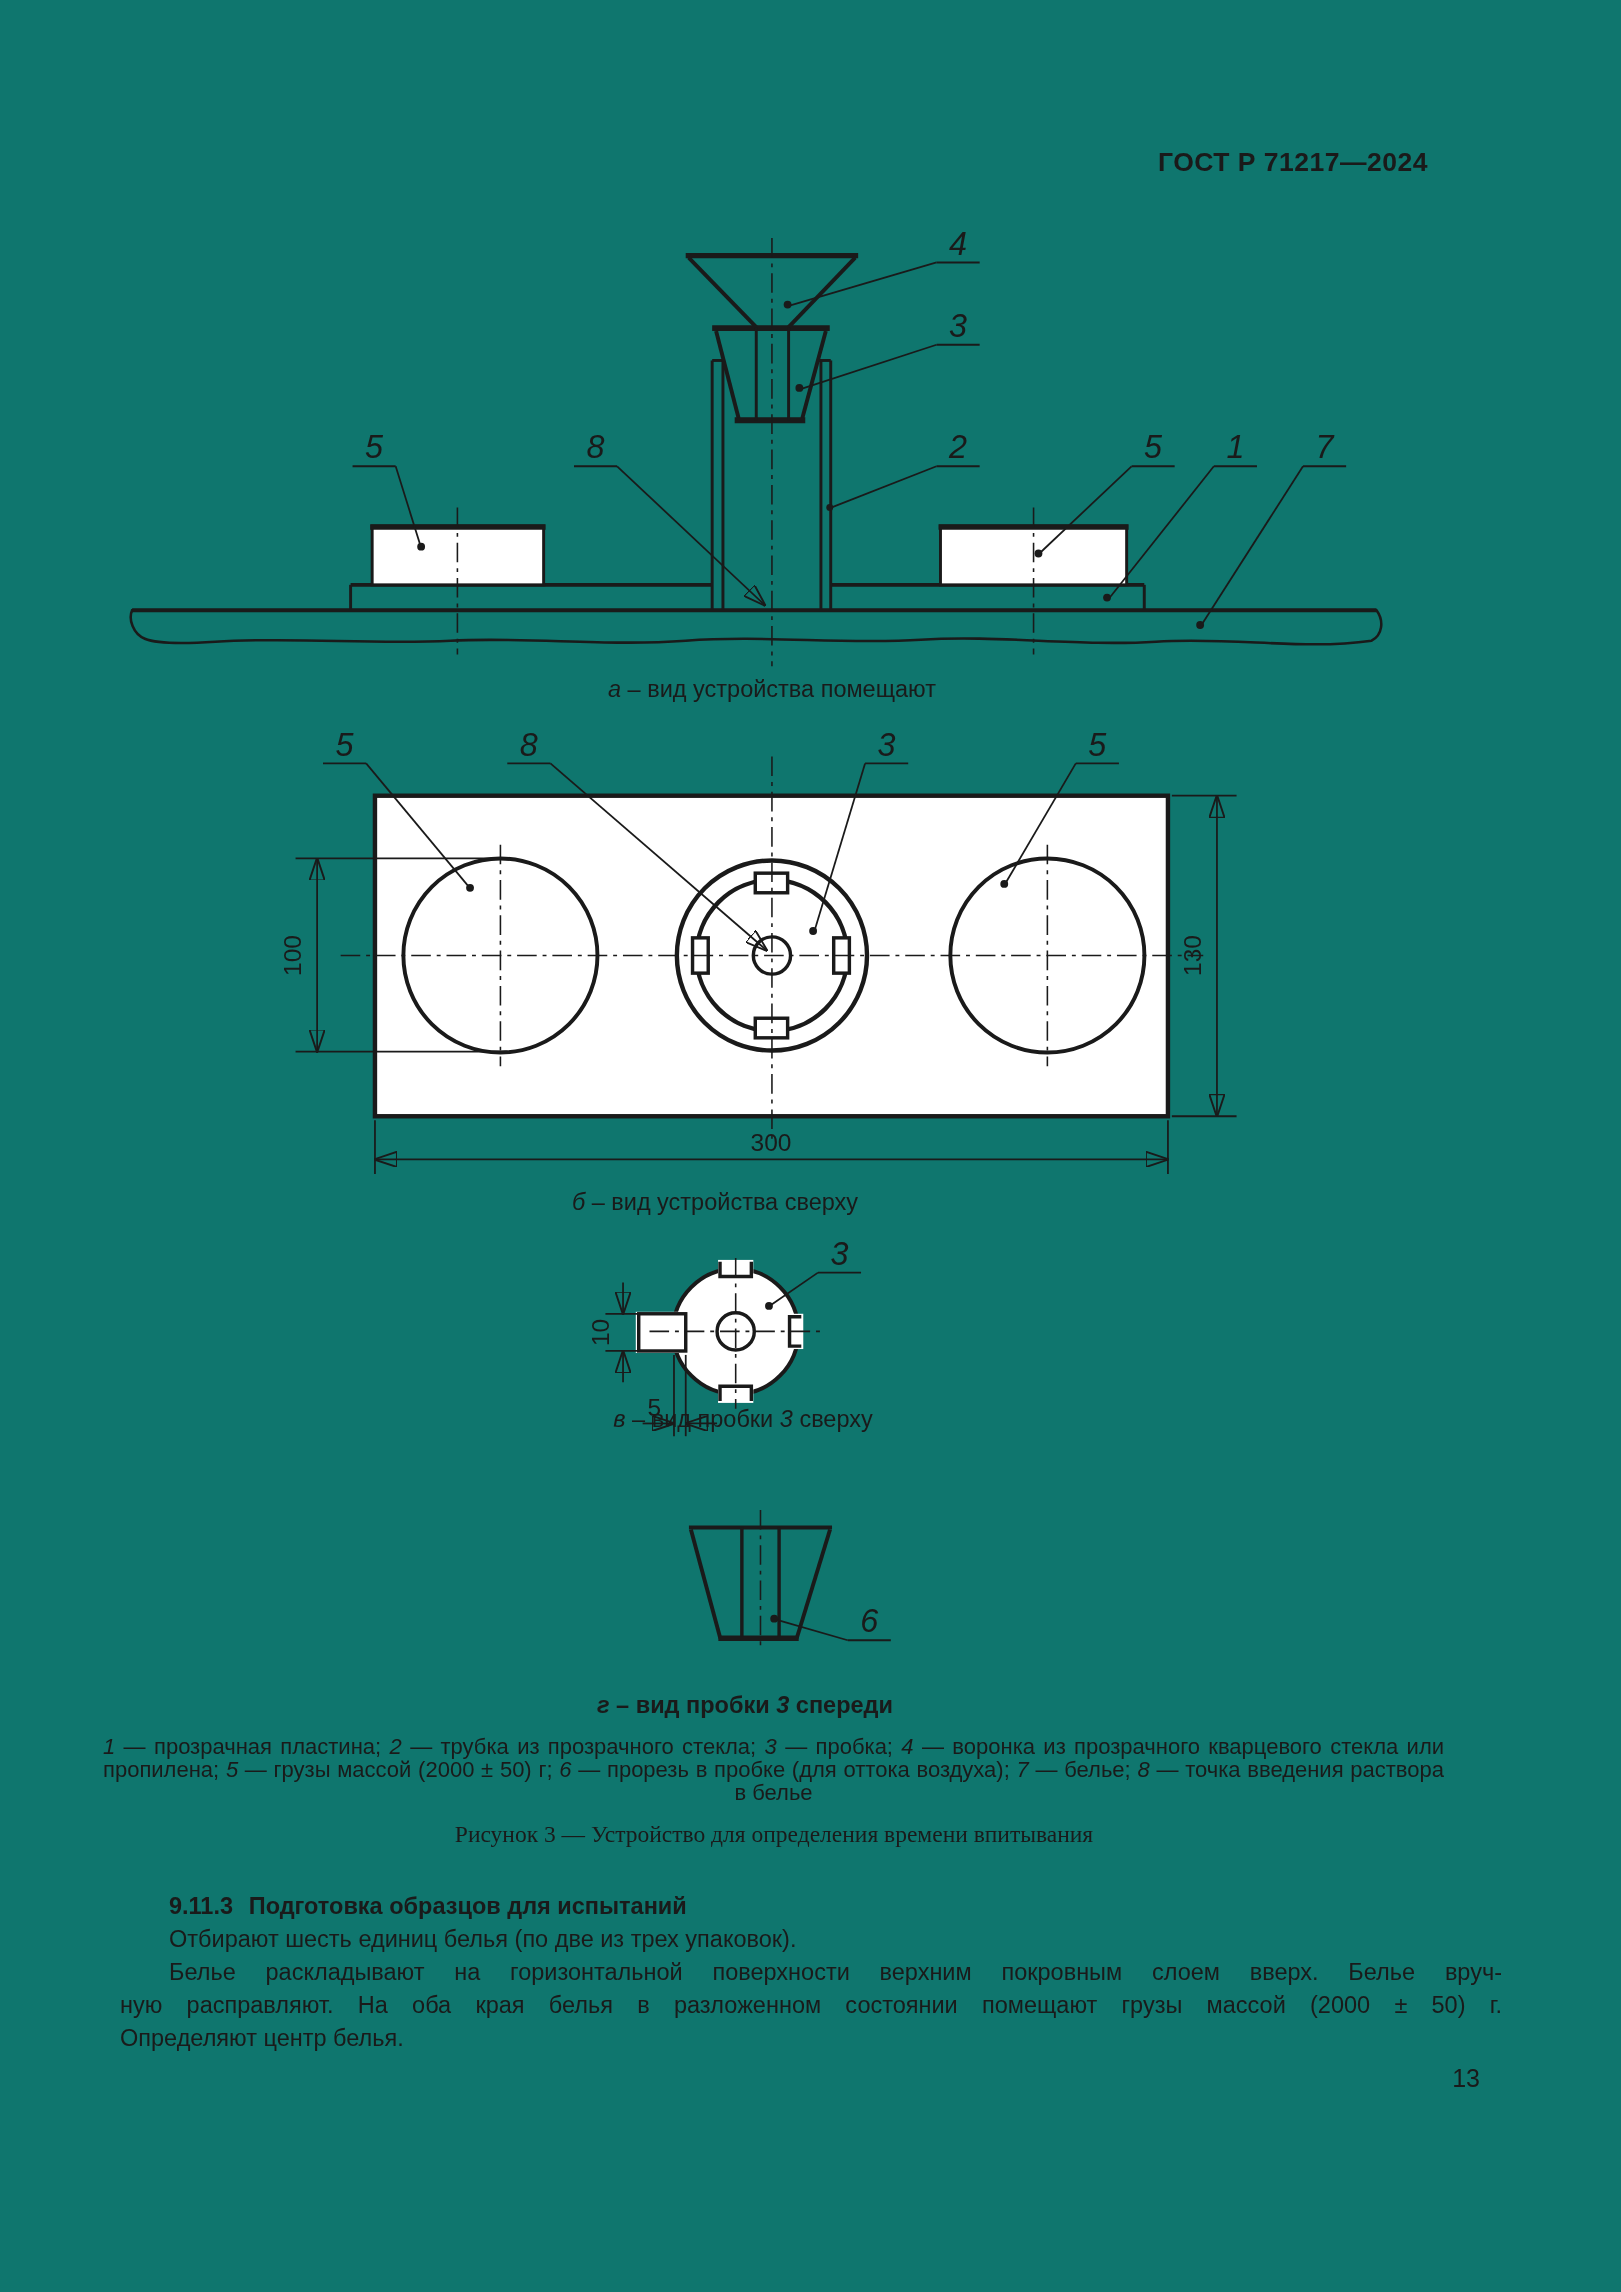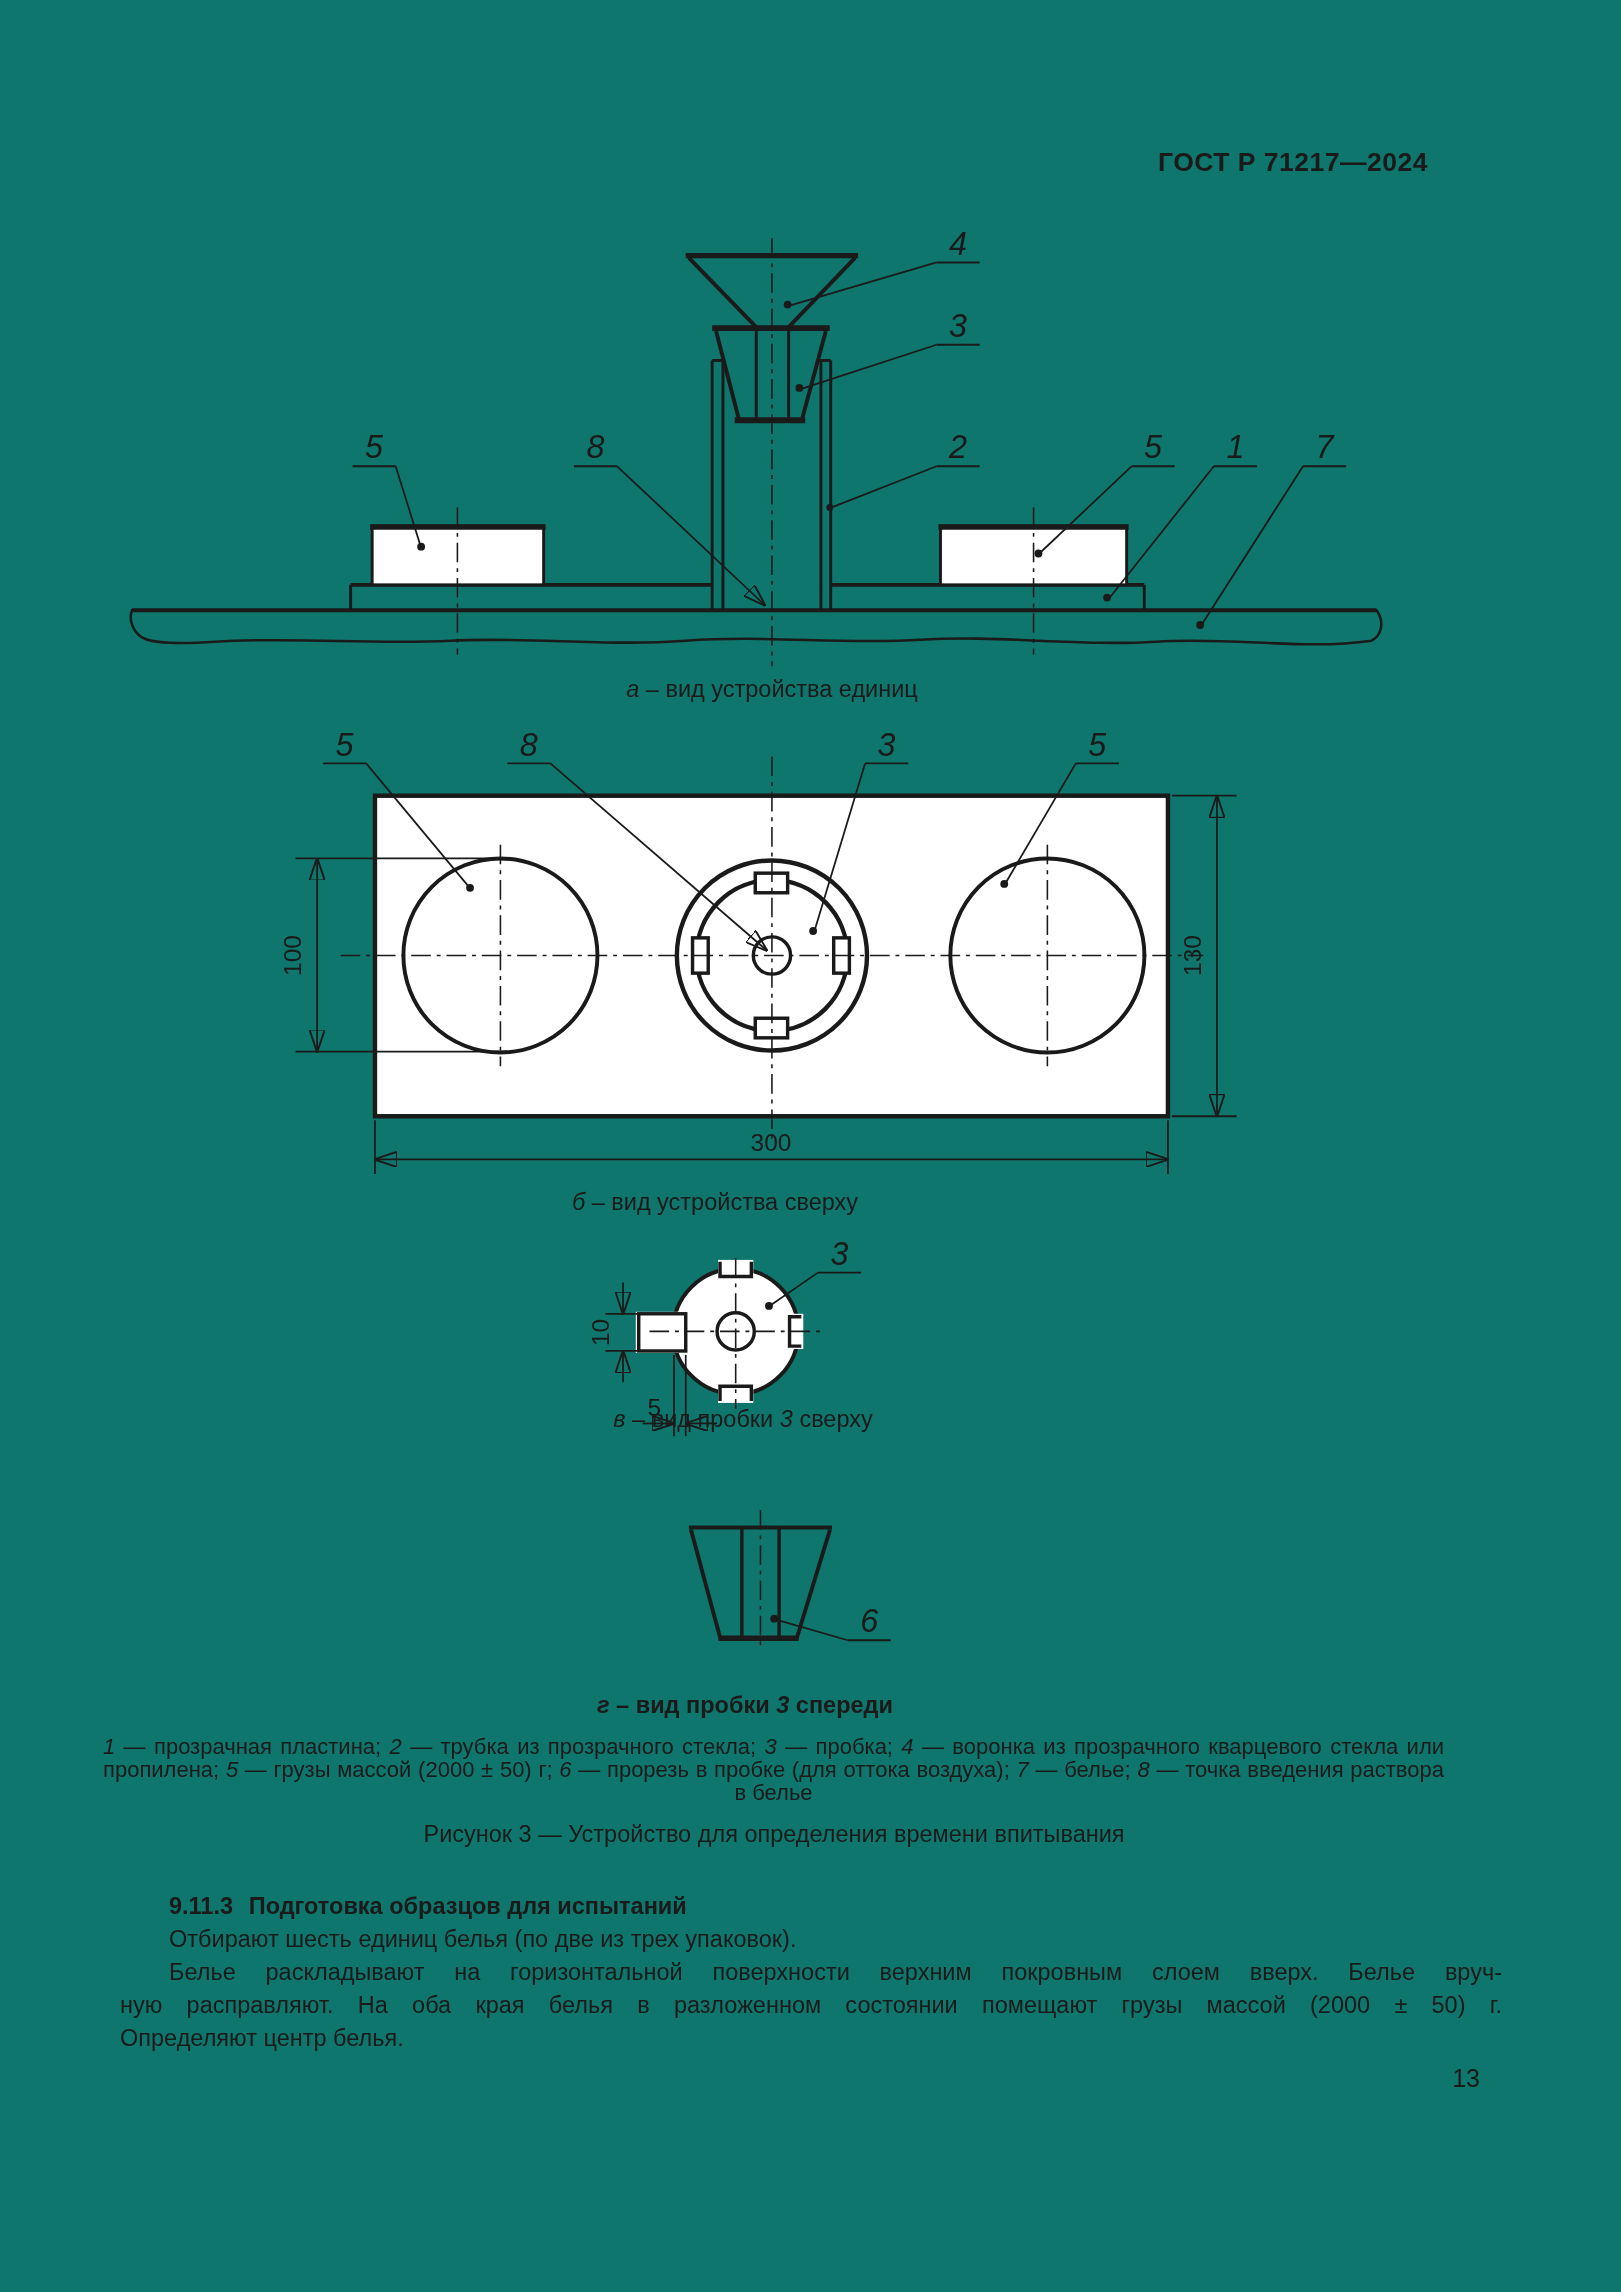--- a/index.html
+++ b/index.html
@@ -31,21 +31,21 @@
     position:absolute;width:686px;text-align:center;
     font-size:23.5px;line-height:27.4px;
   }
   .legend{
     position:absolute;left:103px;top:1735px;width:1341px;
     font-size:22px;line-height:23px;
     text-align:justify;text-align-last:center;
   }
   .ris-caption{
     position:absolute;left:88px;top:1821px;width:1372px;
-    text-align:center;font-size:23.5px;
+    text-align:center;font-size:23.5px;font-family:Liberation Serif, serif;
   }
   .bodytext{position:absolute;left:120px;width:1382px;font-size:23.5px;line-height:33px;}
   .indent{padding-left:49px;}
   .jline{text-align:justify;text-align-last:justify;}
   .bold{font-weight:bold;}
   .sec-num{margin-right:15.7px;}
   .page-num{position:absolute;top:2064px;right:141px;font-size:25px;margin-left:38px;}
 </style>
 </head>
 <body>
@@ -154,21 +154,21 @@
       <circle class="dot" cx="1130" cy="610" r="4"></circle>
     </g>
     <g>
       <text class="lbl" x="1352" y="468" text-anchor="middle">7</text>
       <line class="u" x1="1330" y1="476" x2="1374" y2="476"></line>
       <line class="w-thin" x1="1330" y1="476" x2="1227" y2="637"></line>
       <circle class="dot" cx="1225" cy="638" r="4"></circle>
     </g>
   </svg>
 
-  <div class="fig-caption" style="left:429px;top:676px;"><i>а</i><span> – вид устройства единиц</span></div>
+  <div class="fig-caption" style="left:429px;top:676px;"><i>а</i><span> – вид устройства помещают</span></div>
 
   <svg style="left:274px;top:730px;" width="990" height="451" viewBox="280 745 1010 460">
 
     <rect class="w-rect whitefill" x="383" y="812" width="809" height="327"></rect>
 
     <circle class="w-main" cx="511" cy="975" r="99"></circle>
     <circle class="w-main" cx="1069" cy="975" r="99"></circle>
     <line class="cl" x1="511" y1="862" x2="511" y2="1088"></line>
     <line class="cl" x1="1069" y1="862" x2="1069" y2="1088"></line>
 

